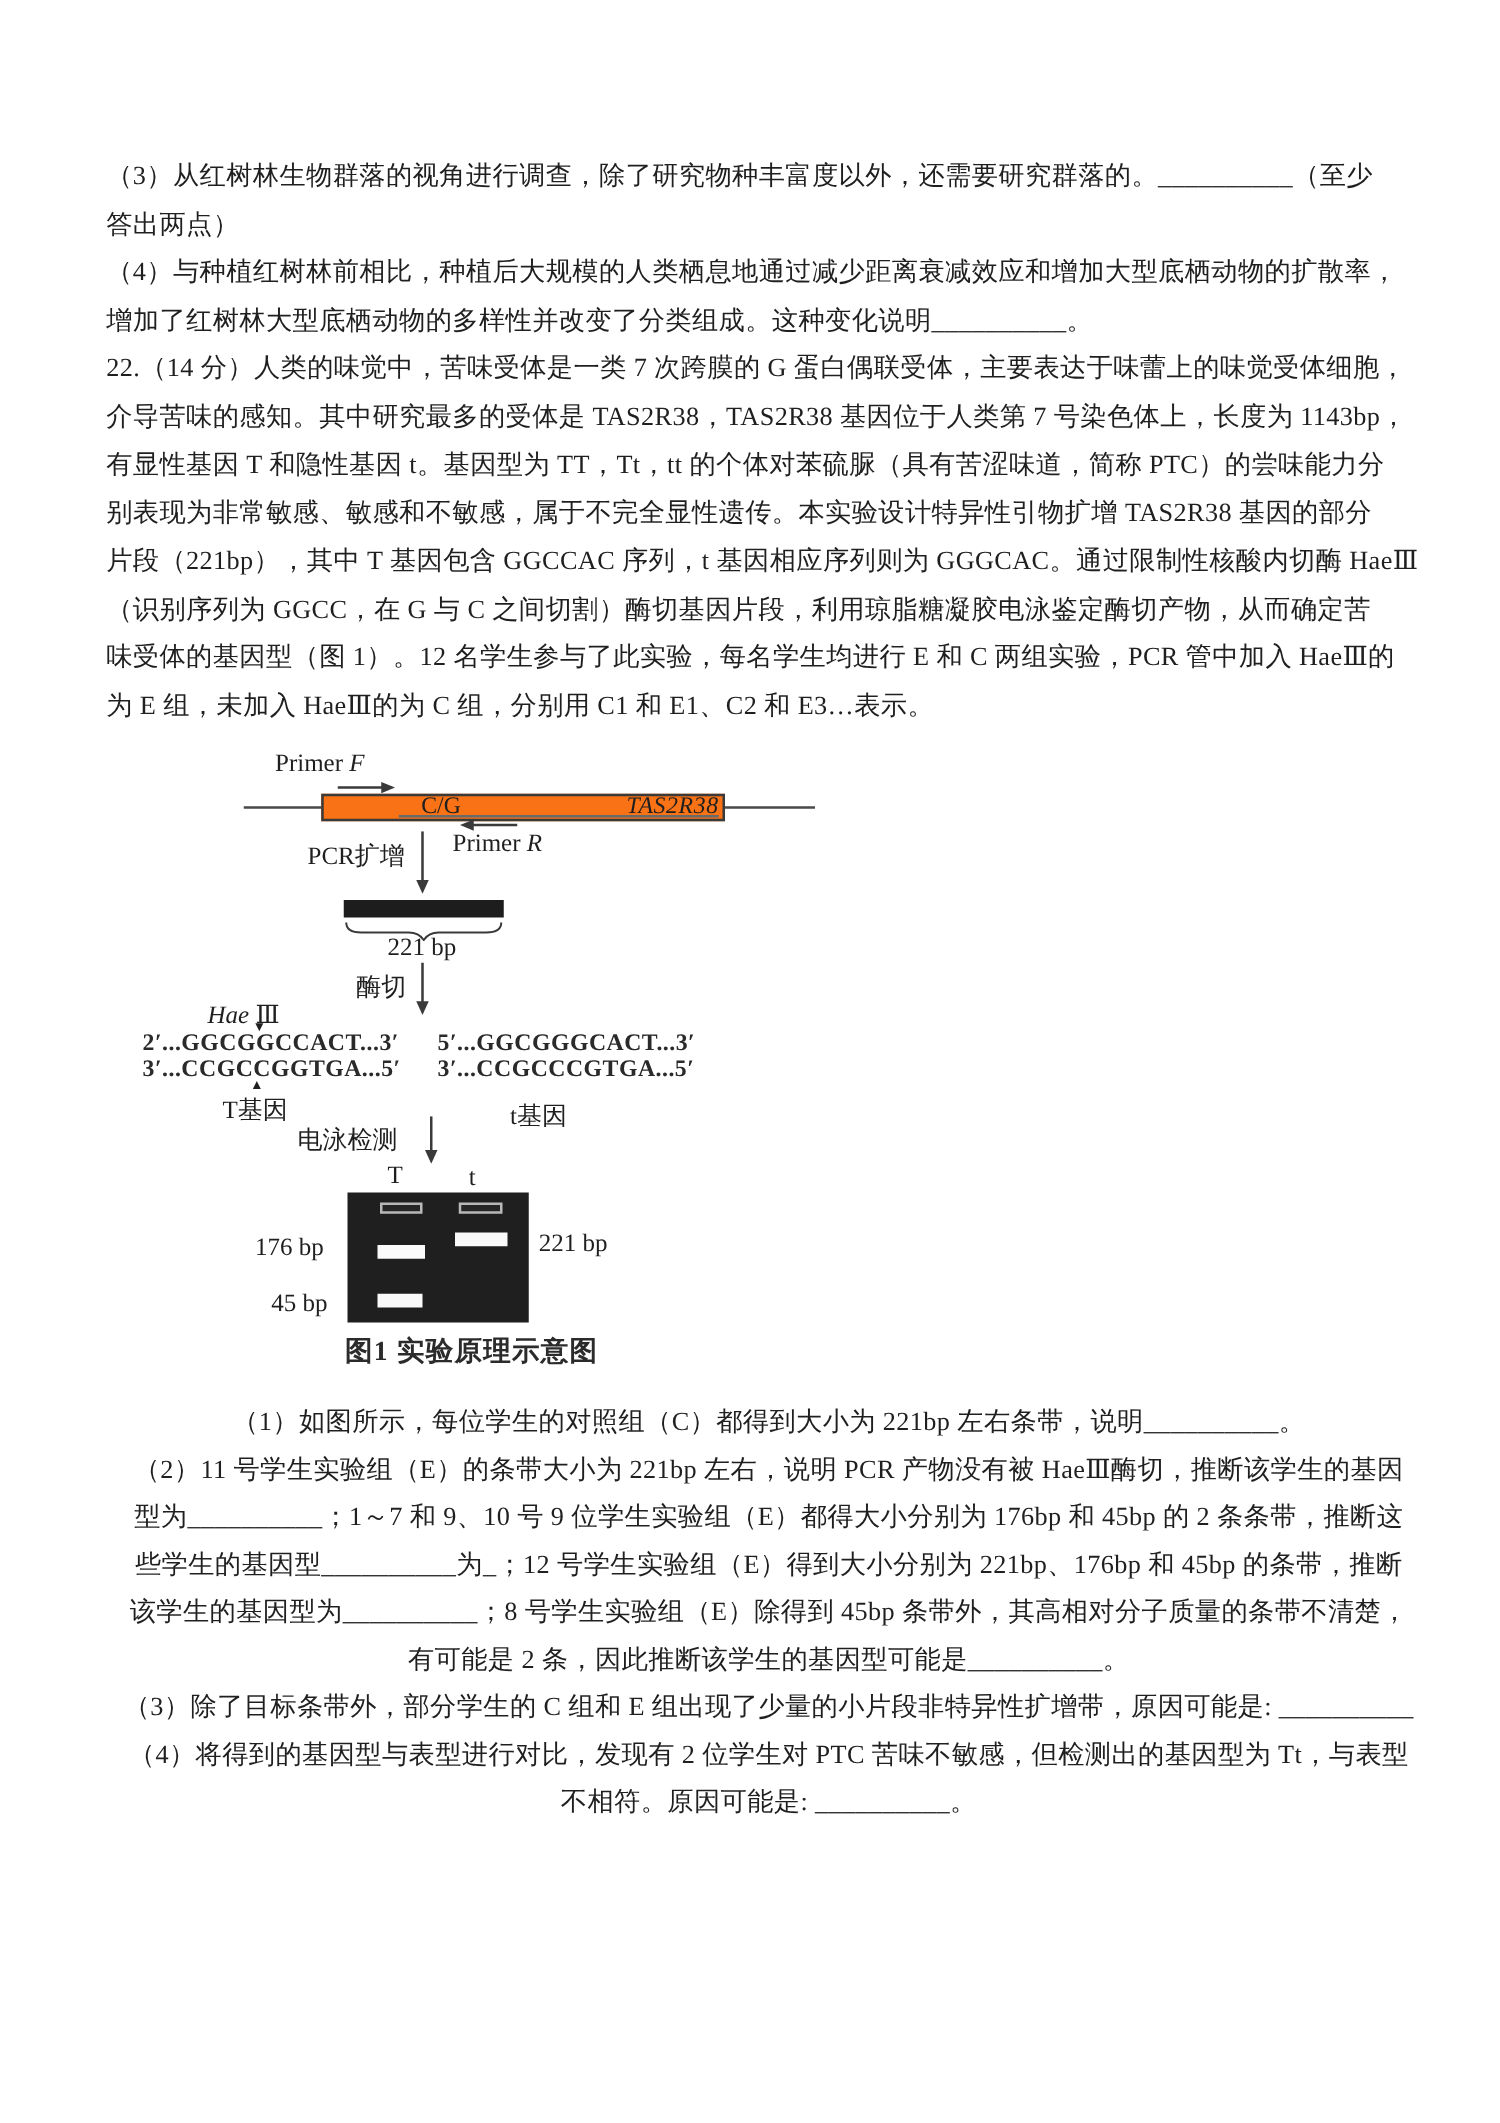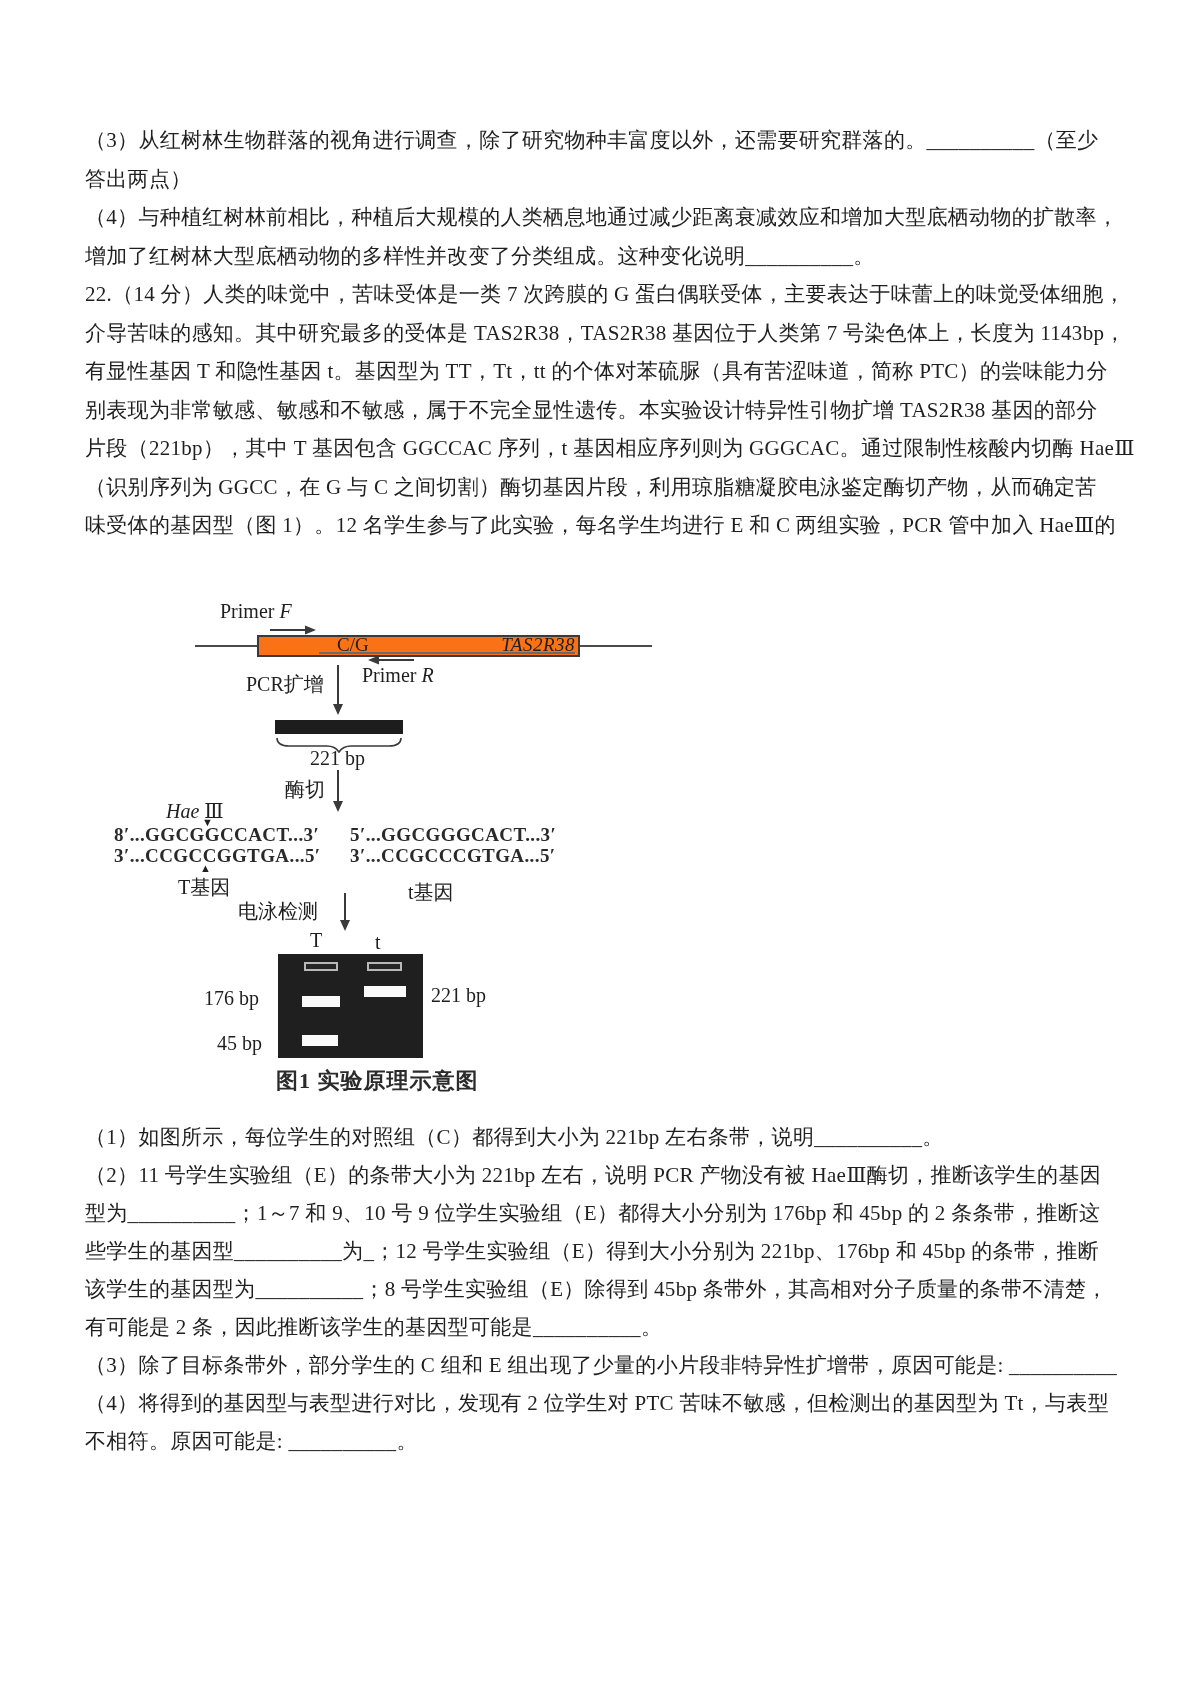--- a/index.html
+++ b/index.html
@@ -7,21 +7,21 @@
   body { font-family:"Liberation Serif","DejaVu Serif",serif; }
   .doc {
     position:relative; width:1200px; height:1698px;
     background:#ffffff; color:#1f1f1f; overflow:hidden;
     margin:0 auto;
   }
   .textblock { position:absolute; left:85px; width:1060px; font-size:21px; }
   .textblock .line { height:38.5px; line-height:38.5px; white-space:nowrap; letter-spacing:0.3px; }
   .intro { top:121px; }
   .questions { top:1118px; }
-  .questions .line { height:38px; line-height:38px; }
+  .questions .line { height:38px; line-height:38px;text-align:center; }
 
   
   .fig { position:absolute; left:100px; top:580px; width:620px; height:525px; font-size:20px; }
   .fig .abs { position:absolute; white-space:nowrap; }
   .fig i { font-style:italic; }
   .primer-f { left:120px; top:20px; }
   .f-arrow  { left:170px; top:44px; }
   .dna-left  { left:95px;  top:65px; width:64px; height:2px; background:#4a4a4a; }
   .dna-right { left:478px; top:65px; width:74px; height:2px; background:#4a4a4a; }
   .gene-box { left:157px; top:55px; width:323px; height:22px; border:2px solid #3a3a3a; background:#f97316; }
@@ -75,20 +75,21 @@
     <div class="line">答出两点）</div>
     <div class="line">（4）与种植红树林前相比，种植后大规模的人类栖息地通过减少距离衰减效应和增加大型底栖动物的扩散率，</div>
     <div class="line">增加了红树林大型底栖动物的多样性并改变了分类组成。这种变化说明__________。</div>
     <div class="line">22.（14 分）人类的味觉中，苦味受体是一类 7 次跨膜的 G 蛋白偶联受体，主要表达于味蕾上的味觉受体细胞，</div>
     <div class="line">介导苦味的感知。其中研究最多的受体是 TAS2R38，TAS2R38 基因位于人类第 7 号染色体上，长度为 1143bp，</div>
     <div class="line">有显性基因 T 和隐性基因 t。基因型为 TT，Tt，tt 的个体对苯硫脲（具有苦涩味道，简称 PTC）的尝味能力分</div>
     <div class="line">别表现为非常敏感、敏感和不敏感，属于不完全显性遗传。本实验设计特异性引物扩增 TAS2R38 基因的部分</div>
     <div class="line">片段（221bp），其中 T 基因包含 GGCCAC 序列，t 基因相应序列则为 GGGCAC。通过限制性核酸内切酶 HaeⅢ</div>
     <div class="line">（识别序列为 GGCC，在 G 与 C 之间切割）酶切基因片段，利用琼脂糖凝胶电泳鉴定酶切产物，从而确定苦</div>
     <div class="line">味受体的基因型（图 1）。12 名学生参与了此实验，每名学生均进行 E 和 C 两组实验，PCR 管中加入 HaeⅢ的</div>
+    <div class="line">为 E 组，未加入 HaeⅢ的为 C 组，分别用 C1 和 E1、C2 和 E3…表示。</div>
   </div>
 
   <div class="fig">
 
     <div class="abs primer-f"><span>Primer</span>&nbsp;<i>F</i></div>
     <svg class="abs f-arrow" width="46" height="12" viewBox="0 0 46 12">
         <line x1="0" y1="6" x2="36" y2="6" stroke="#3a3a3a" stroke-width="2"></line>
         <polygon points="35,1.5 46,6 35,10.5" fill="#3a3a3a"></polygon>
       </svg>
     <div class="abs dna-left"></div>
@@ -117,21 +118,21 @@
 
     <div class="abs digest-label">酶切</div>
     <svg class="abs digest-arrow" width="14" height="42" viewBox="0 0 14 42">
         <line x1="7" y1="0" x2="7" y2="32" stroke="#3a3a3a" stroke-width="2"></line>
         <polygon points="2,31 12,31 7,42" fill="#3a3a3a"></polygon>
       </svg>
     <div class="abs hae-label"><i>Hae</i>&nbsp;<span>Ⅲ</span></div>
     <div class="abs cut-down">▼</div>
     <div class="abs cut-up">▲</div>
 
-    <div class="abs seq seq-T-top">8′...GGCGGCCACT...3′</div>
+    <div class="abs seq seq-T-top">2′...GGCGGCCACT...3′</div>
     <div class="abs seq seq-T-bot">3′...CCGCCGGTGA...5′</div>
     <div class="abs gene-T">T基因</div>
     <div class="abs seq seq-t-top">5′...GGCGGGCACT...3′</div>
     <div class="abs seq seq-t-bot">3′...CCGCCCGTGA...5′</div>
     <div class="abs gene-t">t基因</div>
 
     <div class="abs elec-label">电泳检测</div>
     <svg class="abs elec-arrow" width="14" height="38" viewBox="0 0 14 38">
         <line x1="7" y1="0" x2="7" y2="28" stroke="#3a3a3a" stroke-width="2"></line>
         <polygon points="2,27 12,27 7,38" fill="#3a3a3a"></polygon>

